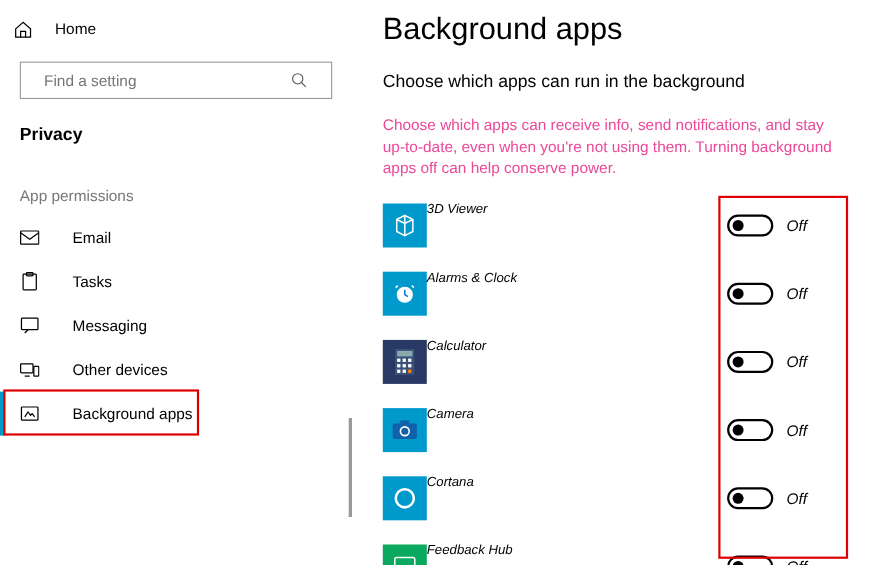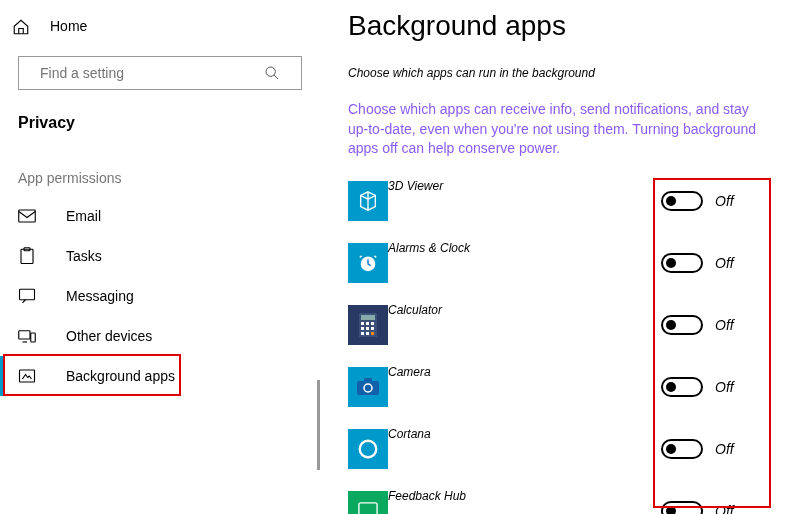--- a/index.html
+++ b/index.html
@@ -85,28 +85,27 @@
       flex: 1;
       padding: 10px 30px 0 28px;
       overflow: hidden;
     }
     .page-title {
       font-size: 28px;
       font-weight: 400;
       margin-bottom: 24px;
     }
     .subheading {
-      font-size: 12px;
+      font-size: 16px;
       font-weight: 400;
       margin-bottom: 16px;
-      font-style: italic;
     }
     .description {
       font-size: 14px;
-      color: #8b5cf6;
+      color: #ec4899;
       line-height: 1.4;
       margin-bottom: 22px;
       max-width: 420px;
       margin-top: 20px;
     }
     .app-list {
       display: flex; flex-direction: column;
       gap: 22px;
     }
     .app-row {

